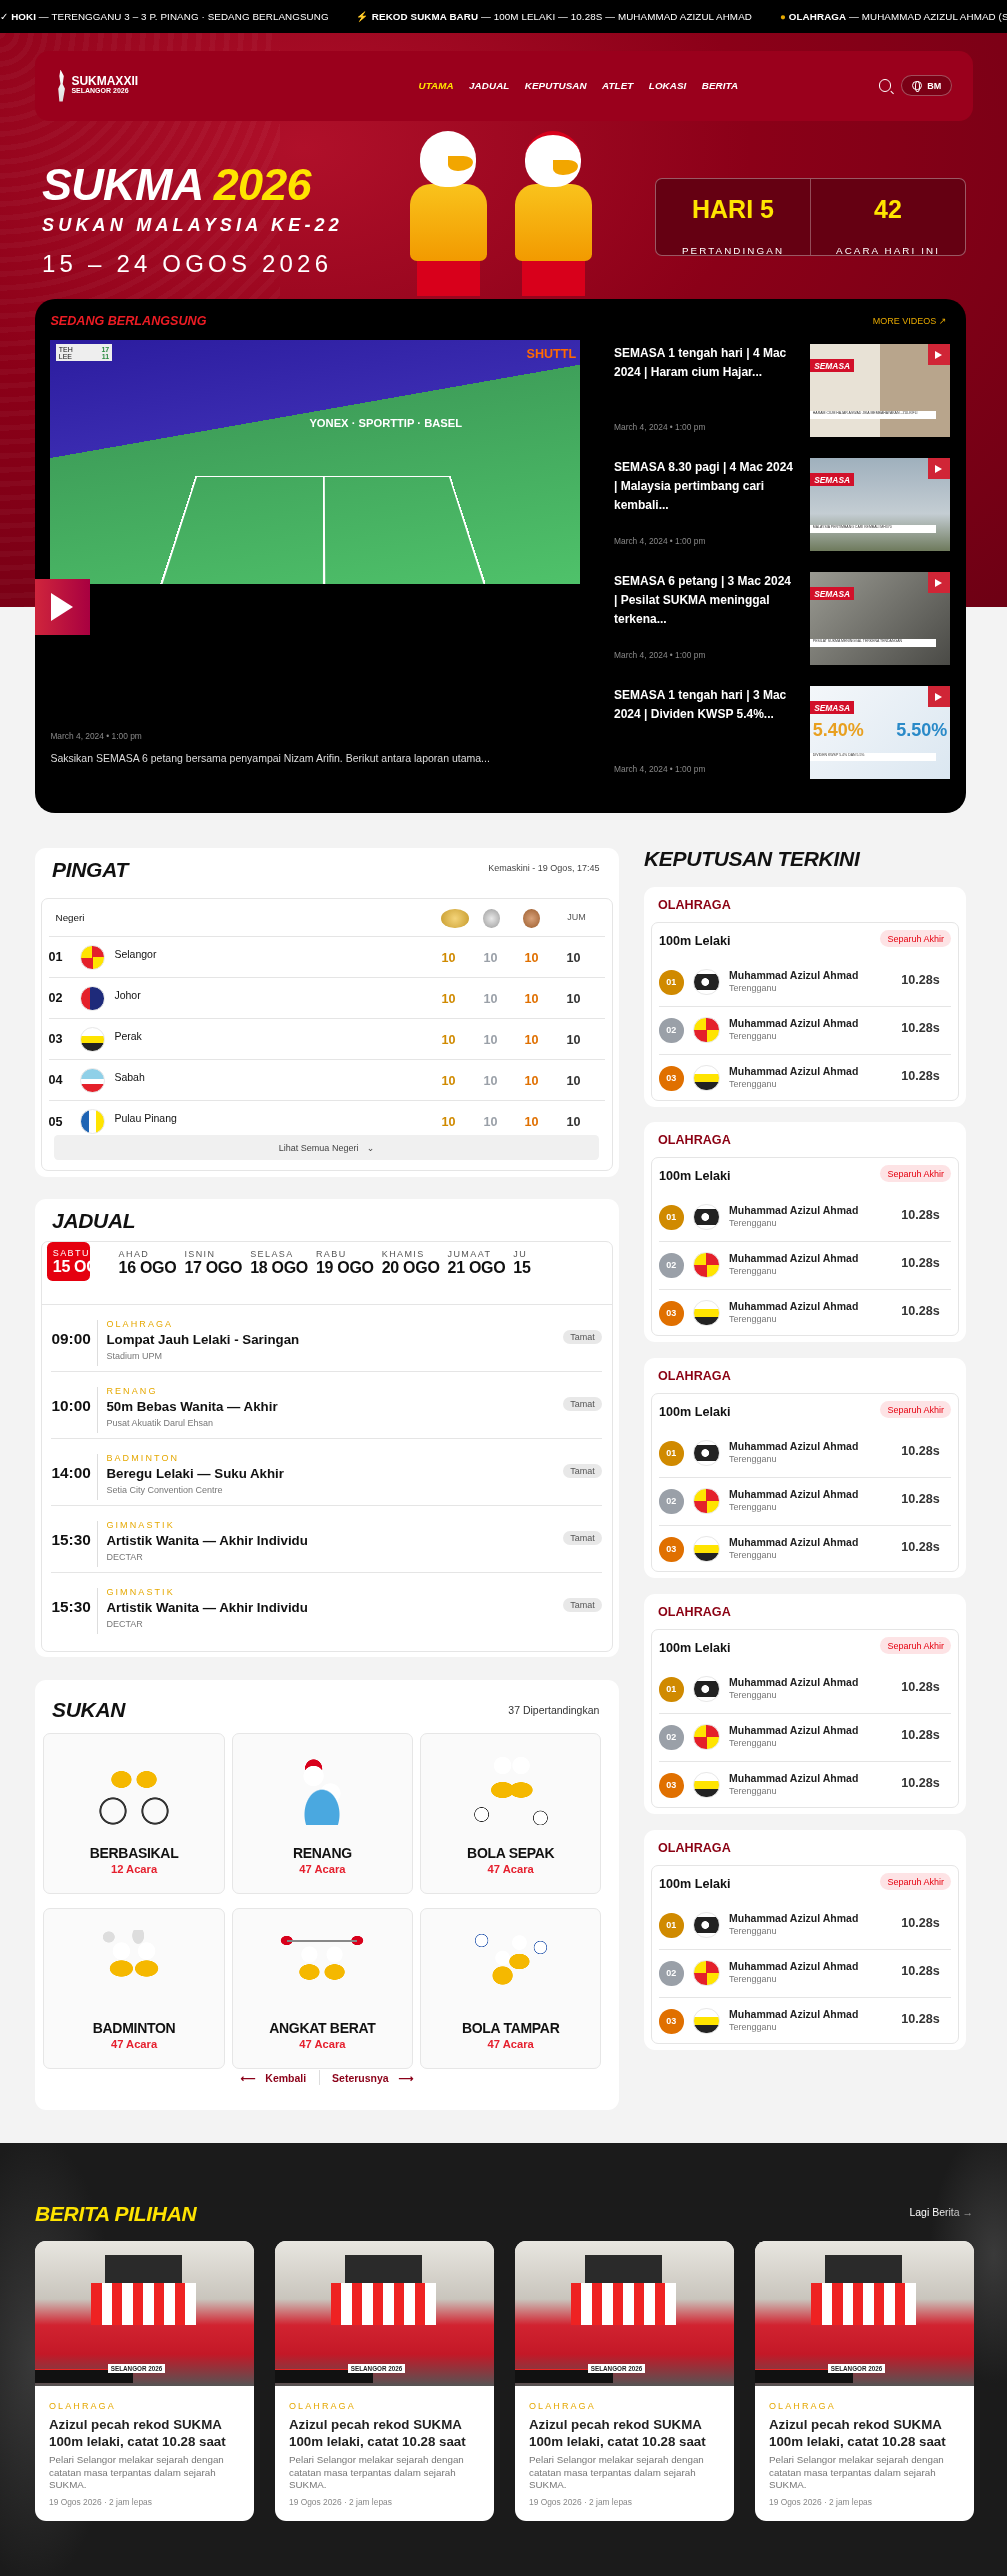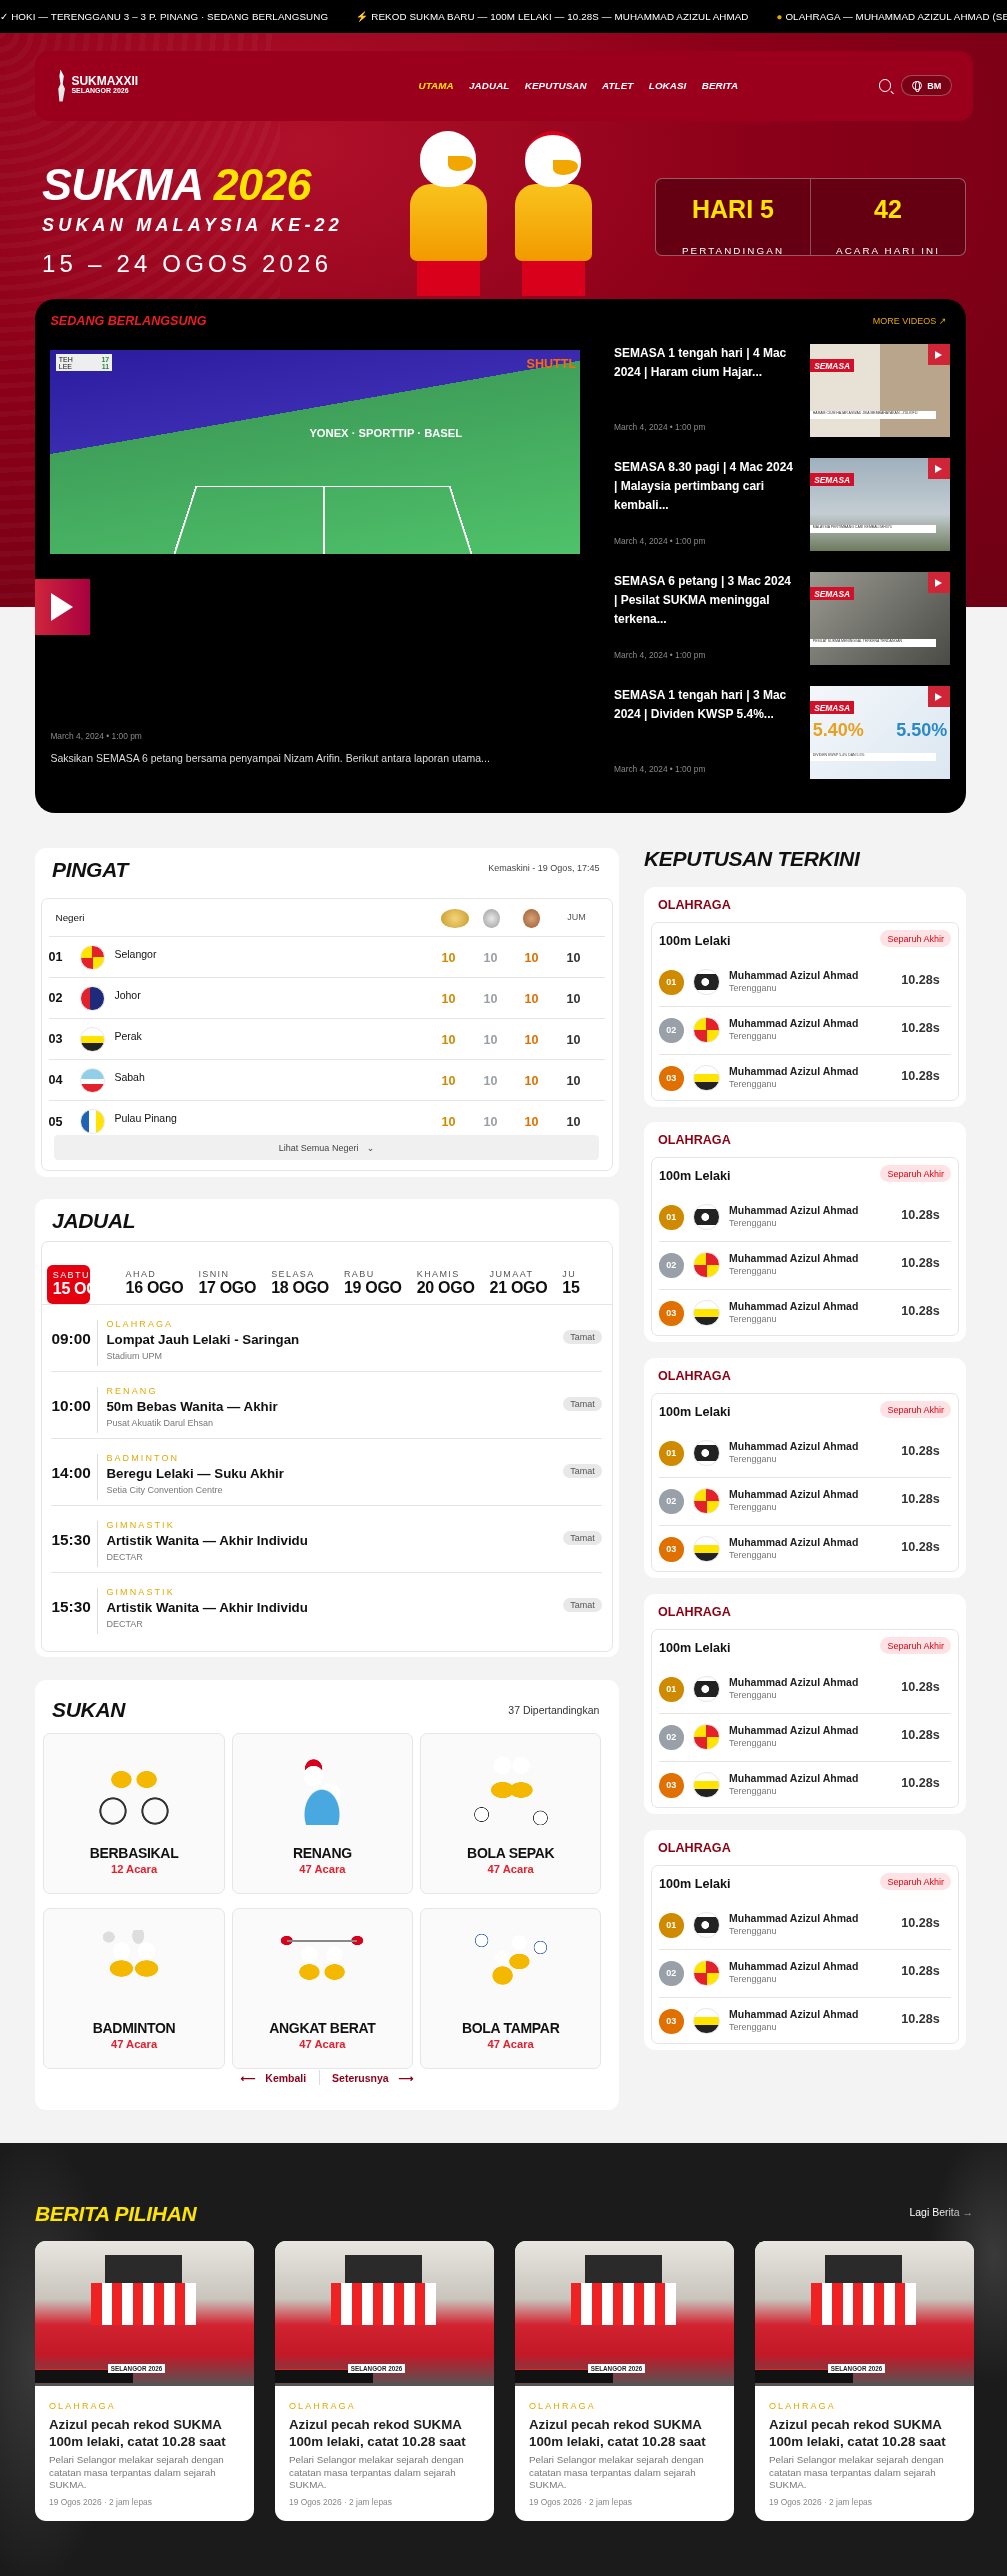--- a/index.html
+++ b/index.html
@@ -1,19 +1,19 @@
 <!DOCTYPE html>
 <html style="font-size:11.2px"><head>
 <meta charset="utf-8">
 <style>
 *{box-sizing:border-box;margin:0;padding:0}
 body{width:1008px;height:2576px;background:#f3f3f3;font-family:"Liberation Sans",sans-serif;color:#111;overflow:hidden;position:relative}
 .ticker{height:33px;background:#000;color:#fff;display:flex;align-items:center;white-space:nowrap;font-size:9.8px;overflow:hidden}
 .ticker .item{margin-right:28px;letter-spacing:0.1px}
-.ticker b{font-weight:400}
+.ticker b{font-weight:700}
 .hero{position:absolute;top:33px;left:0;width:1008px;height:574px;background:radial-gradient(ellipse at 30% 20%,#b0102a 0%,#8b0018 45%,#6e0014 100%)}
 .hero::before{content:"";position:absolute;left:0;top:0;width:280px;height:574px;background:repeating-radial-gradient(circle at 0 0,rgba(255,255,255,.03) 0 5.6px,transparent 5.6px 14px)}
 .nav{position:absolute;top:17.5px;left:35px;right:35px;height:70px;background:#9a001c;border-radius:14px;display:flex;align-items:center;padding:0 21px}
 .logo{display:flex;align-items:center;gap:4.2px;color:#fff}
 .logo .torch{width:11.2px;height:32px;background:linear-gradient(#fff,#ddd);clip-path:polygon(40% 0,70% 20%,60% 45%,80% 60%,60% 100%,30% 100%,20% 60%,40% 45%,30% 20%)}
 .logo .t1{font-size:12px;font-weight:800;line-height:12px}
 .logo .t2{font-size:7px;font-weight:700;line-height:8.4px}
 .menu{display:flex;gap:15.4px;margin-left:auto;margin-right:auto;padding-left:140px}
 .menu a{color:#fff;font-style:italic;font-weight:900;font-size:9.8px;text-decoration:none;letter-spacing:0.1px}
 .menu a.active{color:#ffe400}
@@ -34,21 +34,21 @@
 .m-body{width:77px;height:77px;background:linear-gradient(#f9c31c,#f29a00);border-radius:21px 21px 7px 7px;margin:-3.5px auto 0}
 .m-short{width:63px;height:35px;background:#d8001b;margin:0 auto}
 .stats{position:absolute;right:42px;top:145px;width:311px;height:78px;border:0.7px solid rgba(255,255,255,.35);border-radius:7px;background:#650012;display:flex}
 .stat{flex:1;text-align:center;padding-top:18px}
 .stat+.stat{border-left:0.7px solid rgba(255,255,255,.3)}
 .stat .v{font-size:25px;font-weight:900;color:#ffe400;line-height:25px}
 .stat .l{font-size:9.8px;color:#fff;letter-spacing:2.1px;margin-top:23px}
 .live{position:absolute;top:299px;left:35px;width:931px;height:514px;background:#000;border-radius:20px;overflow:hidden}
 .live-title{position:absolute;left:15.4px;top:15.4px;color:#ec1c24;font-weight:900;font-style:italic;font-size:12.6px}
 .more-vid{position:absolute;right:19.6px;top:17px;color:#e5a800;font-size:9px}
-.video-main{position:absolute;left:15.4px;top:51px;width:530px;height:204px;background:linear-gradient(170deg,#2b1c9e 0%,#3a2bb0 35%,#3fa05a 35%,#4fc26a 100%);overflow:hidden}
+.video-main{position:absolute;left:15.4px;top:41px;width:530px;height:244px;background:linear-gradient(170deg,#2b1c9e 0%,#3a2bb0 35%,#3fa05a 35%,#4fc26a 100%);overflow:hidden}
 .court{position:absolute;left:126px;top:119px;width:294px;height:154px;border:2.1px solid #fff;transform:perspective(210px) rotateX(25deg)}
 .court::before{content:"";position:absolute;left:50%;top:0;bottom:0;border-left:2.1px solid #fff}
 .score{position:absolute;left:5.6px;top:4.2px;background:#eee;width:56px;font-size:7px;padding:1.4px 2.8px}
 .brand-sh{position:absolute;right:4.2px;top:7px;color:#ff6a00;font-weight:900;font-size:12.6px}
 .yonex{position:absolute;left:259px;top:77px;color:#fff;font-weight:800;font-size:11.2px}
 .shm{position:absolute;left:140px;top:252px;color:#e8f2b0;font-weight:900;font-style:italic;font-size:9.8px}
 .play-big{position:absolute;left:-4.2px;top:280px;width:59px;height:56px;background:linear-gradient(90deg,#d2283c,#a80040);display:flex;align-items:center;justify-content:center;z-index:2}
 .play-tri{width:0;height:0;border-top:14px solid transparent;border-bottom:14px solid transparent;border-left:22.4px solid #fff;margin-left:4.2px}
 .video-h{position:absolute;left:15.4px;top:376px;width:532px;color:#fff;font-size:19.6px;font-weight:700;line-height:24px}
 .video-date{position:absolute;left:15.4px;top:432px;color:#888;font-size:8.4px}
@@ -74,21 +74,21 @@
 .prow{height:41px;margin:0 7px;border-bottom:0.7px solid #e5e5e5;position:relative;display:flex;align-items:center;padding:0 0 0 0}
 .prow .rk{font-size:12.6px;font-weight:700;width:31px;padding-left:0}
 .flag{width:25px;height:25px;border-radius:50%;overflow:hidden;border:1.4px solid #e8e8e8;flex-shrink:0}
 .prow .nm{font-size:10.5px;margin-left:9.8px;align-self:flex-start;margin-top:11.2px}
 .prow .num{position:absolute;font-size:12.6px;font-weight:700;width:28px;text-align:center;top:14px}
 .g{color:#d08a00}.s{color:#9aa0a8}.b{color:#e07000}.t{color:#333}
 .see-all{position:absolute;left:12.6px;right:12.6px;bottom:9.8px;height:25px;background:#f0f0f0;border-radius:4.2px;display:flex;align-items:center;justify-content:center;font-size:9px;color:#444;gap:8.4px}
 .jadual{left:35px;top:1199px;width:584px;height:458px}
 .jadual .h-sec{position:absolute;left:17px;top:9.8px}
 .jbox{position:absolute;left:5.6px;top:42px;width:572px;height:411px;border:0.7px solid #e5e5e5;border-radius:7px;overflow:hidden}
-.days{display:flex;height:63px;align-items:flex-end;padding:0 5.6px;border-bottom:0.7px solid #e5e5e5;gap:20px;white-space:nowrap}
+.days{display:flex;height:63px;align-items:flex-start;padding:0 5.6px;border-bottom:0.7px solid #e5e5e5;gap:13px;white-space:nowrap}
 .day{padding:7px 5.6px;width:43px;flex-shrink:0;margin-right:0}
 .day .dn{font-size:9px;letter-spacing:1.4px;color:#555}
 .day .dd{font-size:16px;font-weight:800;letter-spacing:-0.3px}
 .day.active{background:#e5000f;border-radius:5.6px;color:#fff;width:43px;padding:5.6px 5.6px}
 .day.active .dn{color:#fff}
 .day{width:43px}
 .days .day{min-width:43px;margin-right:9.8px}
 .erow{height:67px;margin:0 9.8px;border-bottom:0.7px solid #e5e5e5;position:relative}
 .erow:last-child{border-bottom:none}
 .erow .tm{position:absolute;left:0;top:25px;font-size:15.4px;font-weight:600}

